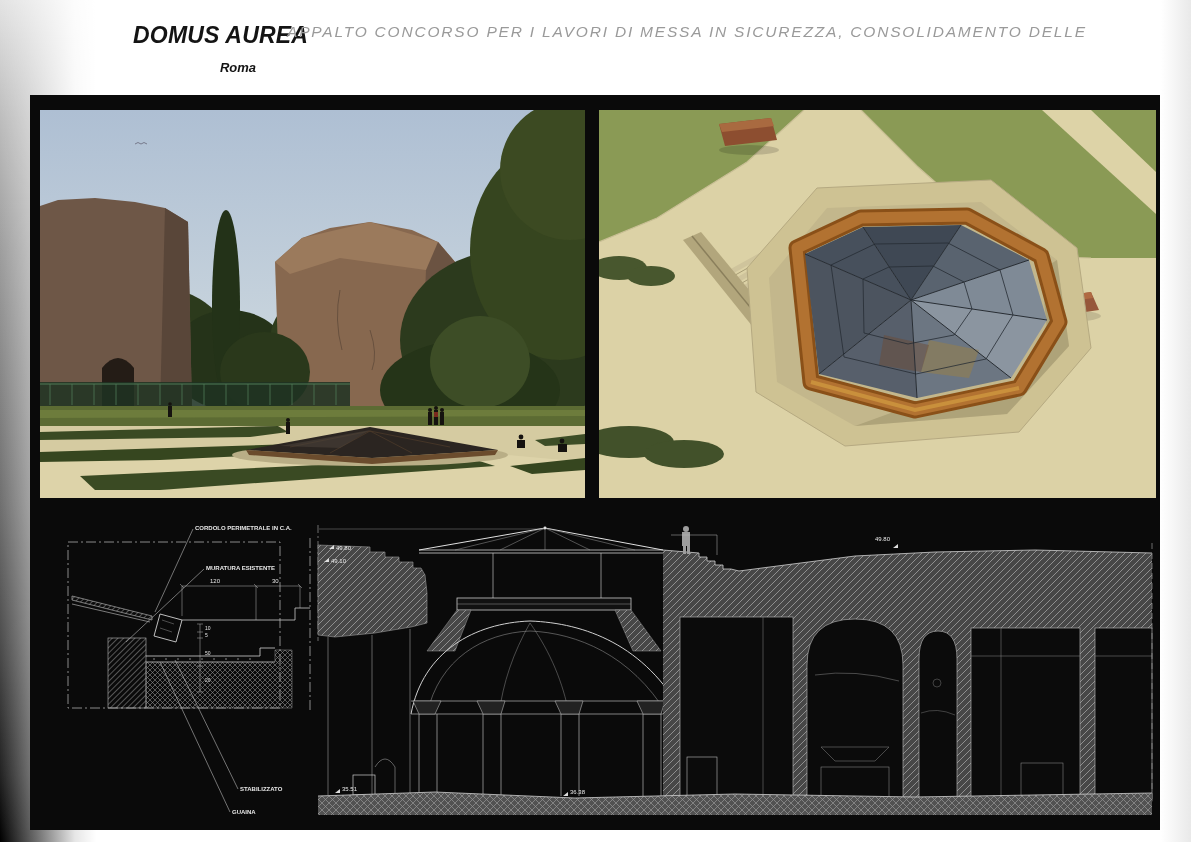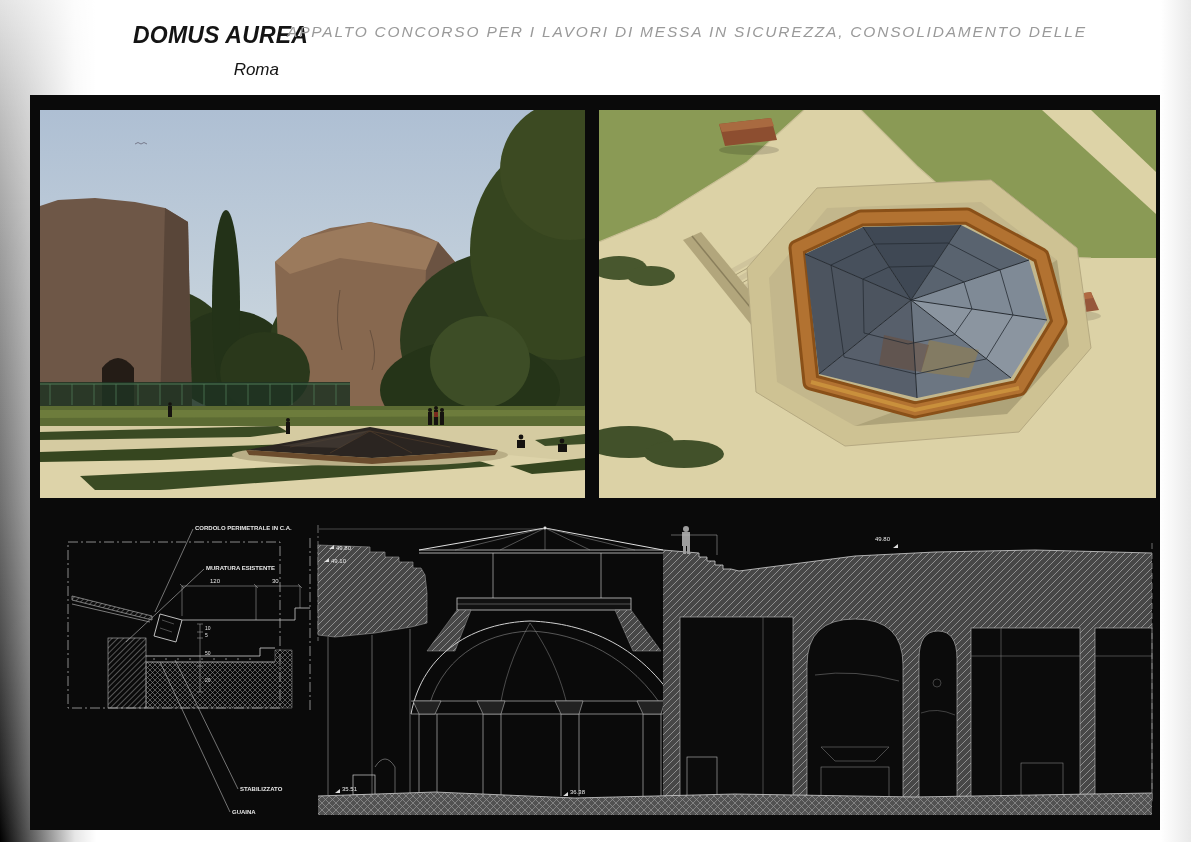--- a/index.html
+++ b/index.html
@@ -10,21 +10,21 @@
   
   .edge-left{position:absolute;left:0;top:0;width:96px;height:842px;
     background:linear-gradient(to bottom,#e3e3e3 0%,#bdbdbd 14%,#9d9d9d 30%,#868686 45%,#6f6f6f 60%,#4d4d4d 76%,#222 92%,#000 100%);}
   .edge-left-fade{position:absolute;left:0;top:0;width:96px;height:842px;
     background:linear-gradient(to right,rgba(255,255,255,0) 0%,rgba(255,255,255,.45) 40%,rgba(255,255,255,.9) 78%,#fff 100%);}
   .edge-right{position:absolute;right:0;top:0;width:30px;height:842px;
     background:linear-gradient(to left,#e9e9e9,rgba(255,255,255,0));}
   
   .brand{position:absolute;left:133px;top:22px;width:146px;text-align:right;color:#141414;}
   .brand-name{font-size:23px;font-weight:bold;font-style:italic;letter-spacing:.2px;white-space:nowrap;}
-  .brand-city{position:absolute;right:0;top:38px;font-size:17px;font-style:italic;font-weight:normal;}
+  .brand-city{position:absolute;right:23px;top:38px;font-size:13px;font-style:italic;font-weight:bold;}
   .board-title{position:absolute;left:287px;top:22px;width:890px;
     color:#9a9a9a;font-size:15.5px;font-weight:normal;font-style:italic;
     letter-spacing:1.8px;line-height:19px;}
   .board-title span{display:block;white-space:nowrap;}
   
   .panel{position:absolute;left:30px;top:95px;width:1130px;height:735px;background:#0a0a0a;}
   .fig{position:absolute;display:block;}
   .fig svg{display:block;}
   .photo-left{left:10px;top:15px;width:545px;height:388px;}
   .render-right{left:569px;top:15px;width:557px;height:388px;}

